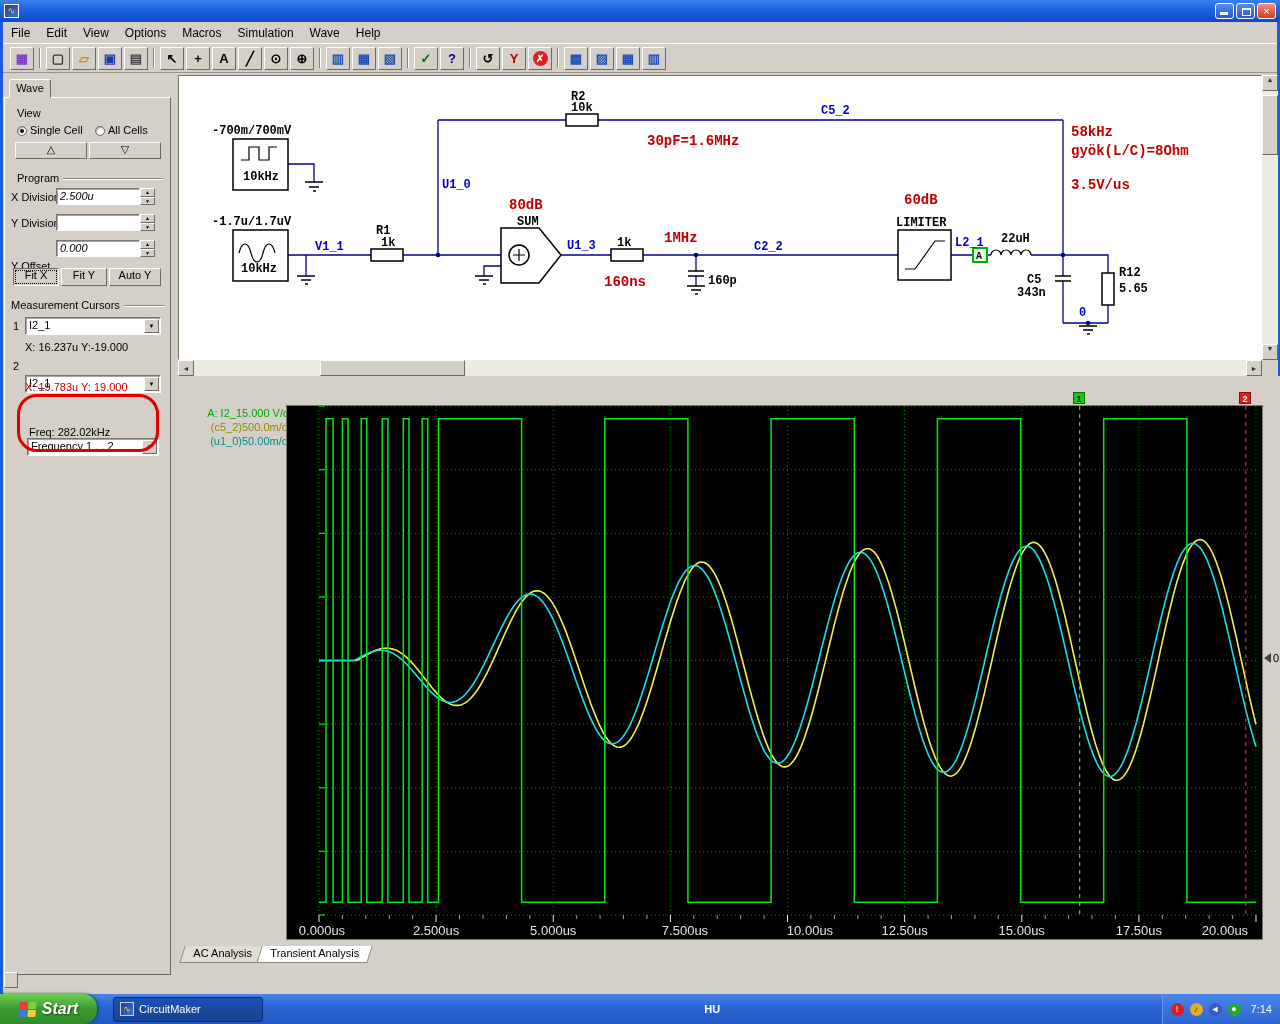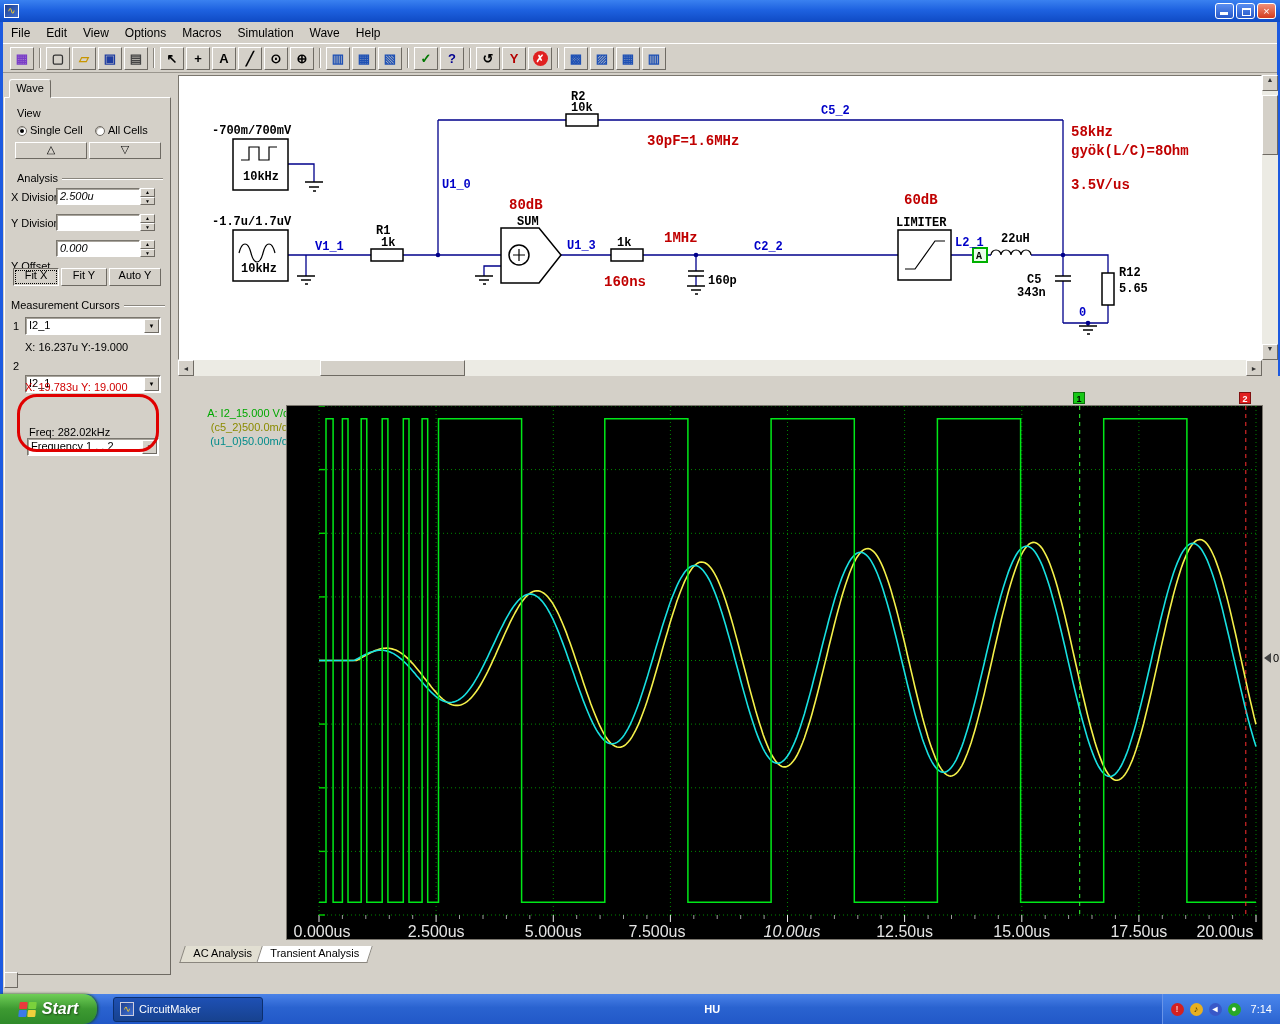--- a/index.html
+++ b/index.html
@@ -66,21 +66,21 @@
   .sb-btn { background:#D4D0C8; border:1px solid; border-color:#fff #6e6a63 #6e6a63 #fff; font-size:7px; text-align:center; color:#333; }
   .sb-track { background:#ECEBE4; }
   .sb-thumb { background:#D4D0C8; border:1px solid; border-color:#fff #6e6a63 #6e6a63 #fff; }
 
   
   #wave-area { left:178px; top:376px; width:1102px; height:618px; background:#D4D0C8; }
   #legend { left:8px; top:30px; font-size:11px; line-height:14px; }
   .legend-row { display:flex;text-align:right; }
   .lg-name { width:56px; }
   #plot-black { left:108px; top:29px; width:977px; height:535px; background:#000; border:1px solid #7a766e; }
-  .xtick { position:absolute; top:517px; width:70px; text-align:center; color:#e4e4e4; font-size:16px; }
+  .xtick { position:absolute; top:517px; width:70px; text-align:center; color:#e4e4e4; font-size:13px; }
   .marker { position:absolute; top:16px; width:12px; height:12px; font-size:9px; font-weight:bold; text-align:center; line-height:12px; }
   #marker-1 { background:#18c818; color:#000; border:1px solid #0a700a; }
   #marker-2 { background:#e02020; color:#fff; border:1px solid #801010; }
   #zero-marker { left:1086px; top:276px; display:flex; align-items:center; font-size:11px; color:#000; }
   #zero-marker .tri { width:0; height:0; border-top:5px solid transparent; border-bottom:5px solid transparent; border-right:7px solid #444; margin-right:2px; }
   #sheet-tabs { left:4px; top:570px; display:flex; height:17px; font-size:11px; }
   .sheet-tab { transform:skewX(-18deg); background:#e2dfd2; border:1px solid #8a867e; border-top:none; padding:0 10px; margin-right:-4px; line-height:15px; }
   .sheet-tab.active { background:#fff; z-index:2; }
   .sheet-tab span { display:inline-block; transform:skewX(18deg); }
 
@@ -176,21 +176,21 @@
       <div class="caption abs" style="left:12px; top:9px;">View</div>
       <div class="abs" style="left:12px; top:26px;">
         <span class="radio sel"></span><span>Single Cell</span>
       </div>
       <div class="abs" style="left:90px; top:26px;">
         <span class="radio"></span><span>All Cells</span>
       </div>
       <div class="btn abs" style="left:10px; top:44px; width:72px; height:17px;"><span>△</span></div>
       <div class="btn abs" style="left:84px; top:44px; width:72px; height:17px;"><span>▽</span></div>
 
-      <div class="caption abs" style="left:12px; top:74px; width:146px;">Analysis</div>
+      <div class="caption abs" style="left:12px; top:74px; width:146px;">Program</div>
 
       <div class="abs" style="left:6px; top:93px;">X Division</div>
       <div class="field abs" style="left:51px; top:90px; width:84px;">2.500u</div>
       <div class="spin abs" style="left:135px; top:90px;">
           <div>▲</div>
           <div>▼</div>
         </div>
 
       <div class="abs" style="left:6px; top:119px;">Y Division</div>
       <div class="field abs" style="left:51px; top:116px; width:84px;"></div>
@@ -433,22 +433,22 @@
             <polyline points="32.0,254.5 33.9,254.5 35.7,254.5 37.6,254.5 39.5,254.5 41.4,254.5 43.2,254.5 45.1,254.5 47.0,254.5 48.9,254.5 50.7,254.5 52.6,254.5 54.5,254.5 56.4,254.5 58.2,254.5 60.1,254.5 62.0,254.5 63.9,254.5 65.7,254.5 67.6,254.2 69.5,253.2 71.4,252.2 73.2,251.2 75.1,250.2 77.0,249.2 78.9,248.3 80.7,247.4 82.6,246.6 84.5,245.9 86.3,245.4 88.2,244.9 90.1,244.5 92.0,244.3 93.8,244.2 95.7,244.3 97.6,244.5 99.5,244.9 101.3,245.4 103.2,246.1 105.1,246.9 107.0,247.9 108.8,249.1 110.7,250.4 112.6,251.8 114.5,253.4 116.3,255.0 118.2,256.8 120.1,258.7 122.0,260.7 123.8,262.8 125.7,265.0 127.6,267.1 129.4,269.4 131.3,271.6 133.2,273.8 135.1,276.1 136.9,278.3 138.8,280.4 140.7,282.5 142.6,284.5 144.4,286.4 146.3,288.1 148.2,289.8 150.1,291.3 151.9,292.6 153.8,293.8 155.7,294.7 157.6,295.5 159.4,296.0 161.3,296.4 163.2,296.5 165.1,296.3 166.9,295.9 168.8,295.3 170.7,294.4 172.6,293.3 174.4,292.0 176.3,290.3 178.2,288.5 180.0,286.4 181.9,284.1 183.8,281.5 185.7,278.8 187.5,275.8 189.4,272.7 191.3,269.4 193.2,265.9 195.0,262.3 196.9,258.6 198.8,254.7 200.7,250.8 202.5,246.9 204.4,242.9 206.3,238.8 208.2,234.8 210.0,230.8 211.9,226.9 213.8,223.0 215.7,219.3 217.5,215.6 219.4,212.1 221.3,208.8 223.1,205.6 225.0,202.7 226.9,199.9 228.8,197.5 230.6,195.2 232.5,193.3 234.4,191.6 236.3,190.3 238.1,189.2 240.0,188.5 241.9,188.1 243.8,188.1 245.6,188.4 247.5,189.1 249.4,190.1 251.3,191.4 253.1,193.1 255.0,195.1 256.9,197.5 258.8,200.2 260.6,203.2 262.5,206.5 264.4,210.1 266.3,213.9 268.1,218.0 270.0,222.4 271.9,227.0 273.7,231.7 275.6,236.6 277.5,241.7 279.4,246.9 281.2,252.2 283.1,257.5 285.0,262.9 286.9,268.3 288.7,273.7 290.6,279.0 292.5,284.3 294.4,289.4 296.2,294.4 298.1,299.3 300.0,304.0 301.9,308.5 303.7,312.7 305.6,316.7 307.5,320.4 309.4,323.8 311.2,326.8 313.1,329.5 315.0,331.9 316.8,333.9 318.7,335.5 320.6,336.7 322.5,337.5 324.3,337.8 326.2,337.8 328.1,337.3 330.0,336.4 331.8,335.1 333.7,333.3 335.6,331.2 337.5,328.6 339.3,325.6 341.2,322.3 343.1,318.6 345.0,314.5 346.8,310.2 348.7,305.5 350.6,300.5 352.5,295.2 354.3,289.7 356.2,284.0 358.1,278.1 360.0,272.1 361.8,265.9 363.7,259.6 365.6,253.3 367.4,246.9 369.3,240.6 371.2,234.3 373.1,228.0 374.9,221.8 376.8,215.8 378.7,210.0 380.6,204.3 382.4,198.8 384.3,193.6 386.2,188.7 388.1,184.1 389.9,179.9 391.8,175.9 393.7,172.4 395.6,169.3 397.4,166.5 399.3,164.2 401.2,162.4 403.1,161.0 404.9,160.1 406.8,159.6 408.7,159.6 410.5,160.1 412.4,161.1 414.3,162.6 416.2,164.5 418.0,166.9 419.9,169.7 421.8,173.0 423.7,176.7 425.5,180.9 427.4,185.4 429.3,190.2 431.2,195.4 433.0,201.0 434.9,206.8 436.8,212.9 438.7,219.2 440.5,225.7 442.4,232.4 444.3,239.3 446.2,246.2 448.0,253.2 449.9,260.2 451.8,267.2 453.6,274.2 455.5,281.1 457.4,287.9 459.3,294.6 461.1,301.1 463.0,307.3 464.9,313.3 466.8,319.1 468.6,324.5 470.5,329.6 472.4,334.4 474.3,338.7 476.1,342.6 478.0,346.1 479.9,349.2 481.8,351.8 483.6,353.9 485.5,355.5 487.4,356.6 489.3,357.2 491.1,357.3 493.0,356.9 494.9,355.9 496.8,354.4 498.6,352.5 500.5,350.0 502.4,347.0 504.2,343.6 506.1,339.7 508.0,335.4 509.9,330.6 511.7,325.5 513.6,320.0 515.5,314.1 517.4,308.0 519.2,301.5 521.1,294.8 523.0,287.9 524.9,280.8 526.7,273.5 528.6,266.2 530.5,258.7 532.4,251.2 534.2,243.7 536.1,236.3 538.0,228.9 539.9,221.7 541.7,214.5 543.6,207.6 545.5,200.9 547.3,194.5 549.2,188.3 551.1,182.5 553.0,177.0 554.8,171.9 556.7,167.2 558.6,162.9 560.5,159.1 562.3,155.7 564.2,152.8 566.1,150.5 568.0,148.6 569.8,147.3 571.7,146.5 573.6,146.3 575.5,146.6 577.3,147.5 579.2,148.9 581.1,150.8 583.0,153.2 584.8,156.2 586.7,159.6 588.6,163.6 590.5,168.0 592.3,172.8 594.2,178.1 596.1,183.8 597.9,189.8 599.8,196.1 601.7,202.8 603.6,209.7 605.4,216.9 607.3,224.3 609.2,231.8 611.1,239.5 612.9,247.2 614.8,255.0 616.7,262.8 618.6,270.6 620.4,278.3 622.3,285.8 624.2,293.3 626.1,300.6 627.9,307.6 629.8,314.4 631.7,320.9 633.6,327.0 635.4,332.9 637.3,338.3 639.2,343.3 641.0,347.9 642.9,352.0 644.8,355.6 646.7,358.7 648.5,361.3 650.4,363.4 652.3,364.9 654.2,365.9 656.0,366.3 657.9,366.2 659.8,365.5 661.7,364.2 663.5,362.4 665.4,360.1 667.3,357.2 669.2,353.8 671.0,349.8 672.9,345.4 674.8,340.6 676.7,335.3 678.5,329.6 680.4,323.5 682.3,317.1 684.2,310.3 686.0,303.3 687.9,296.0 689.8,288.5 691.6,280.8 693.5,272.9 695.4,265.0 697.3,257.0 699.1,249.0 701.0,241.0 702.9,233.1 704.8,225.2 706.6,217.5 708.5,210.0 710.4,202.7 712.3,195.7 714.1,188.9 716.0,182.5 717.9,176.4 719.8,170.7 721.6,165.4 723.5,160.6 725.4,156.2 727.3,152.3 729.1,149.0 731.0,146.1 732.9,143.8 734.7,142.1 736.6,140.9 738.5,140.3 740.4,140.2 742.2,140.7 744.1,141.8 746.0,143.5 747.9,145.7 749.7,148.5 751.6,151.8 753.5,155.6 755.4,159.9 757.2,164.7 759.1,170.0 761.0,175.7 762.9,181.7 764.7,188.2 766.6,195.0 768.5,202.1 770.4,209.4 772.2,217.0 774.1,224.8 776.0,232.7 777.9,240.8 779.7,248.9 781.6,257.1 783.5,265.2 785.3,273.3 787.2,281.3 789.1,289.2 791.0,296.9 792.8,304.4 794.7,311.7 796.6,318.6 798.5,325.3 800.3,331.6 802.2,337.5 804.1,343.1 806.0,348.1 807.8,352.7 809.7,356.9 811.6,360.5 813.5,363.5 815.3,366.1 817.2,368.0 819.1,369.4 821.0,370.3 822.8,370.5 824.7,370.2 826.6,369.3 828.4,367.8 830.3,365.7 832.2,363.1 834.1,360.0 835.9,356.3 837.8,352.1 839.7,347.4 841.6,342.2 843.4,336.6 845.3,330.6 847.2,324.2 849.1,317.4 850.9,310.3 852.8,303.0 854.7,295.4 856.6,287.6 858.4,279.6 860.3,271.5 862.2,263.3 864.1,255.0 865.9,246.8 867.8,238.5 869.7,230.4 871.6,222.4 873.4,214.5 875.3,206.8 877.2,199.4 879.0,192.2 880.9,185.4 882.8,178.9 884.7,172.7 886.5,167.0 888.4,161.7 890.3,156.9 892.2,152.6 894.0,148.7 895.9,145.4 897.8,142.7 899.7,140.5 901.5,138.9 903.4,137.8 905.3,137.4 907.2,137.5 909.0,138.2 910.9,139.5 912.8,141.4 914.7,143.8 916.5,146.8 918.4,150.3 920.3,154.4 922.1,159.0 924.0,164.0 925.9,169.5 927.8,175.4 929.6,181.7 931.5,188.4 933.4,195.5 935.3,202.8 937.1,210.4 939.0,218.2 940.9,226.2 942.8,234.3 944.6,242.6 946.5,250.9 948.4,259.2 950.3,267.5 952.1,275.7 954.0,283.9 955.9,291.9 957.8,299.7 959.6,307.2 961.5,314.6 963.4,321.6 965.3,328.3 967.1,334.6 969.0,340.5 " fill="none" stroke="#18e0e0" stroke-width="1.6"></polyline>
             <path d="M32.0,496.3H39.0V12.7H46.1V496.3H55.4V12.7H61.0V496.3H74.2V12.7H79.8V496.3H95.2V12.7H100.9V496.3H116.3V12.7H122.0V496.3H135.1V12.7H140.7V496.3H151.5V12.7H234.6V496.3H317.8V12.7H400.9V496.3H484.1V12.7H567.3V496.3H650.4V12.7H733.6V496.3H816.7V12.7H899.9V496.3H969.0" fill="none" stroke="#00e818" stroke-width="1.5"></path>
             <line x1="792.7" y1="0" x2="792.7" y2="509" stroke="#30ff30" stroke-dasharray="4,4"></line>
             <line x1="958.8" y1="0" x2="958.8" y2="509" stroke="#ff3030" stroke-dasharray="4,4"></line>
           </g>
         </svg>
       <div id="xticks">
           <span class="xtick" style="left: 0px;">0.000us</span>
           <span class="xtick" style="left: 114.125px;">2.500us</span>
           <span class="xtick" style="left: 231.25px;">5.000us</span>
-          <span class="xtick" style="left: 335px;">7.500us</span>
-          <span class="xtick" style="left: 470px; font-style: italic;">10.00us</span>
+          <span class="xtick" style="left: 363px;">7.500us</span>
+          <span class="xtick" style="left: 488px;">10.00us</span>
           <span class="xtick" style="left: 582.625px;">12.50us</span>
           <span class="xtick" style="left: 699.75px;">15.00us</span>
           <span class="xtick" style="left: 816.875px;">17.50us</span>
           <span class="xtick" style="left: 903px;">20.00us</span>
         </div>
     </div>
 
     <div id="zero-marker" class="abs">
       <span class="tri"></span>
       <span>0</span>

